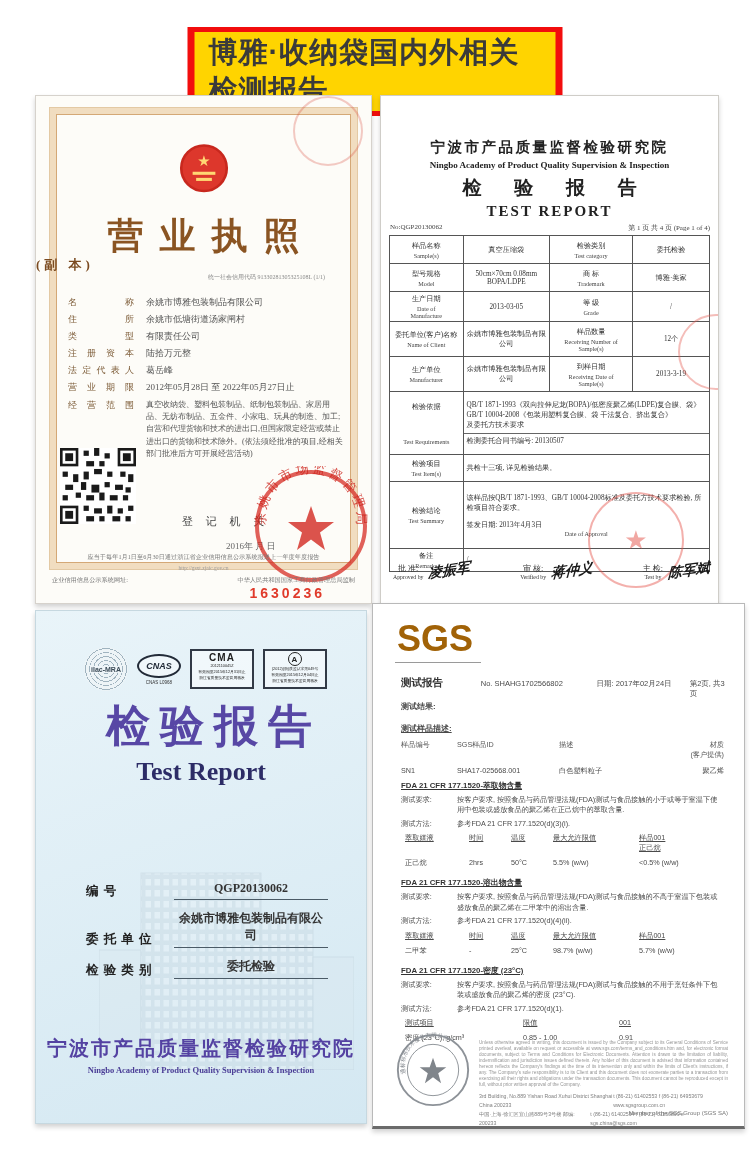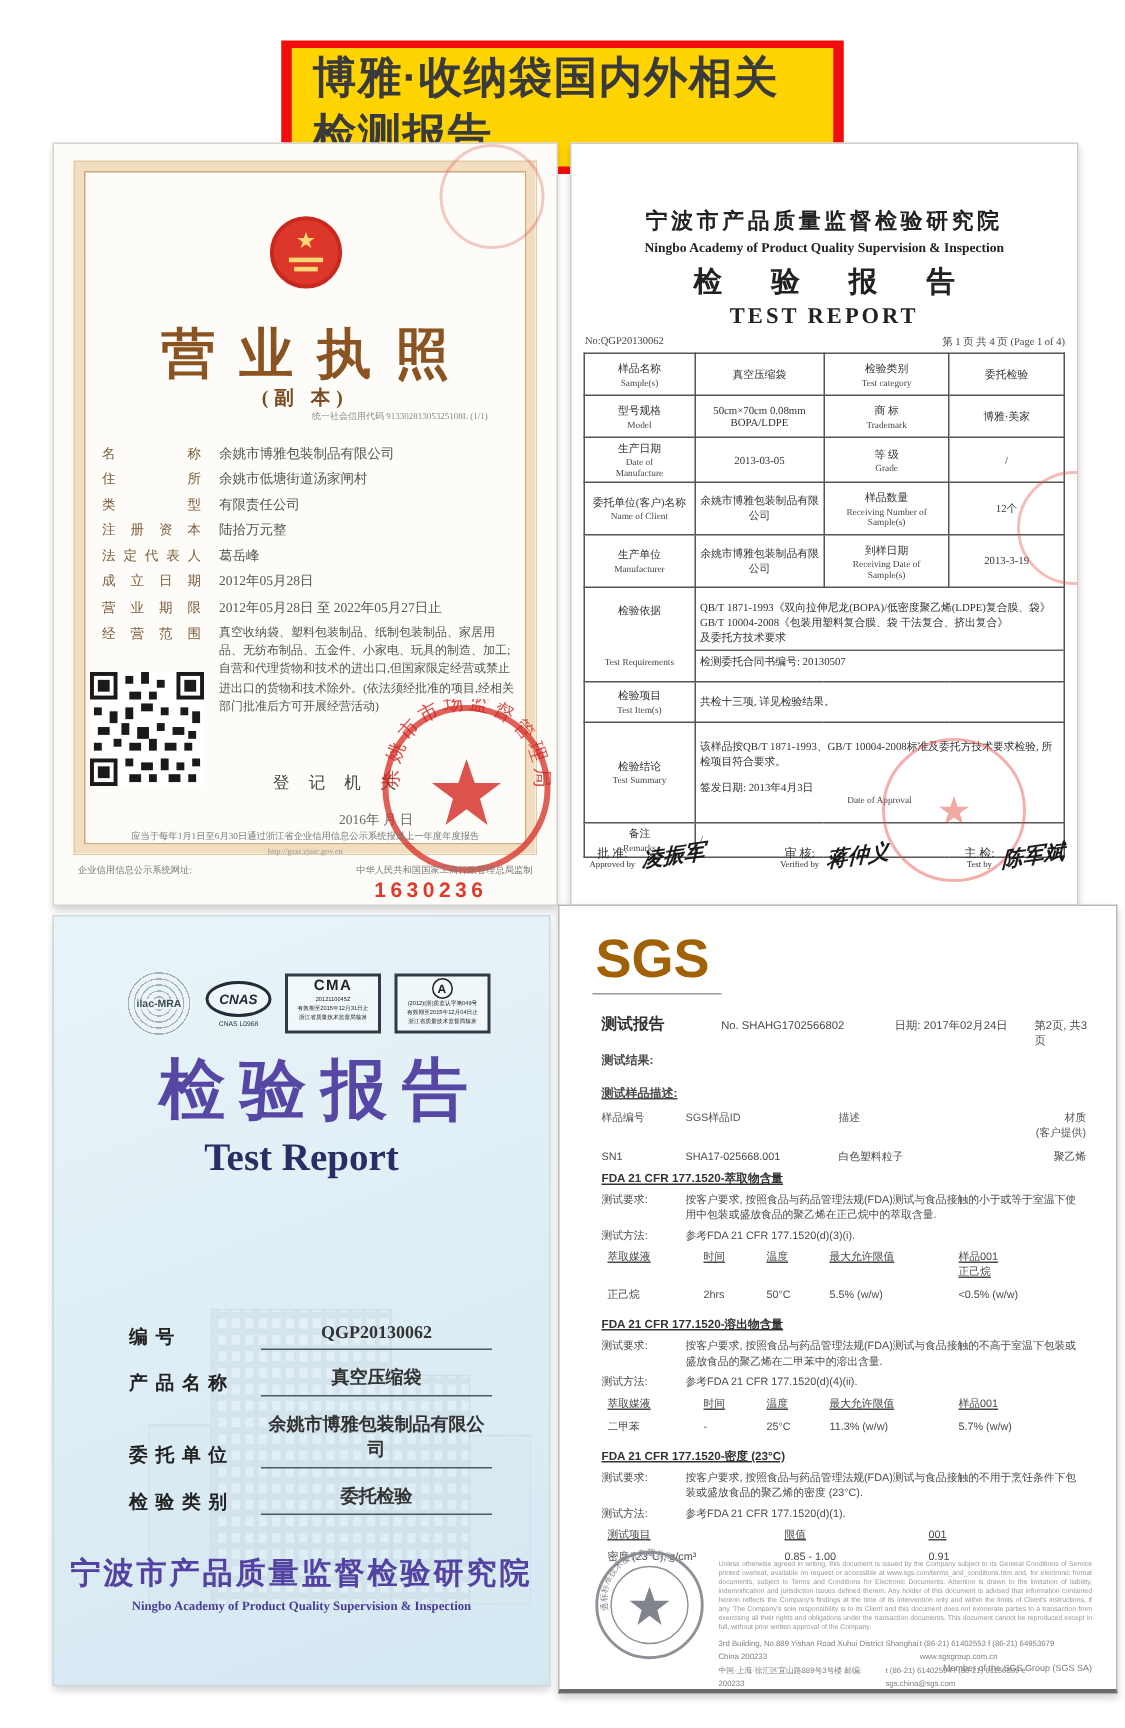--- a/index.html
+++ b/index.html
@@ -16,21 +16,21 @@
   
   .doc{position:absolute;background:#fff;overflow:hidden;box-shadow:0 3px 5px rgba(0,0,0,.18)}
 
   
   .lic{left:35px;top:95px;width:335px;height:507px;border:1px solid #d6d2cc;background:#fdfcf8}
   .lic-frame{position:absolute;left:14px;top:12px;right:14px;bottom:34px;
              border:6px solid #f1ddc0;box-shadow:inset 0 0 0 1px #d4a876,0 0 0 1px #e3c9a4}
   .emblem{position:absolute;left:50%;transform:translateX(-50%);top:46px}
   .lic-title{position:absolute;left:0;right:0;top:116px;text-align:center;font-size:36px;
              font-weight:bold;color:#8a5422;letter-spacing:16px;text-indent:16px}
-  .lic-sub{position:absolute;left:0;right:0;top:160px;text-align:center;font-size:13px;
+  .lic-sub{position:absolute;left:0;right:0;top:160px;font-size:13px;
            font-weight:bold;color:#7a4a20;letter-spacing:4px}
   .lic-code{position:absolute;left:172px;top:177px;font-size:6px;color:#8a8a8a}
   .lic-fields{position:absolute;left:32px;right:26px;top:200px}
   .lf{display:flex;margin-bottom:4.5px;font-size:9px;line-height:1.4}
   .lf .k{flex:none;width:78px;color:#7d5c38;text-align:justify;text-align-last:justify;
          padding-right:12px;box-sizing:border-box}
   .lf .v{flex:1;color:#555}
   .lf.scope .v{font-size:8px;line-height:1.55}
   .qr{position:absolute;left:24px;top:352px;width:76px;height:76px}
   .lic-registry{position:absolute;left:146px;top:418px;font-size:11px;letter-spacing:5px;color:#444}
@@ -179,24 +179,20 @@
           <span class="k">类型</span>
           <span class="v">有限责任公司</span>
         </div>
       <div class="lf">
           <span class="k">注册资本</span>
           <span class="v">陆拾万元整</span>
         </div>
       <div class="lf">
           <span class="k">法定代表人</span>
           <span class="v">葛岳峰</span>
-        </div>
-      <div class="lf">
-          <span class="k">成立日期</span>
-          <span class="v">2012年05月28日</span>
         </div>
       <div class="lf">
           <span class="k">营业期限</span>
           <span class="v">2012年05月28日 至 2022年05月27日止</span>
         </div>
       <div class="lf scope">
           <span class="k">经营范围</span>
           <span class="v">真空收纳袋、塑料包装制品、纸制包装制品、家居用品、无纺布制品、五金件、小家电、玩具的制造、加工;自营和代理货物和技术的进出口,但国家限定经营或禁止进出口的货物和技术除外。(依法须经批准的项目,经相关部门批准后方可开展经营活动)</span>
         </div>
     </div>
@@ -457,24 +453,20 @@
       <rect x="162" y="62" width="52" height="153" fill="url(#win)" stroke="#b2c4cf"></rect>
       <rect x="214" y="102" width="41" height="113" fill="#d9e7ee" stroke="#b2c4cf"></rect>
     </svg>
 
     <div class="cv-fields">
       <div class="cf">
           <span class="k">编       号</span>
           <span class="v">QGP20130062</span>
         </div>
       <div class="cf">
-          <span class="k">产 品 名 称</span>
-          <span class="v">真空压缩袋</span>
-        </div>
-      <div class="cf">
           <span class="k">委 托 单 位</span>
           <span class="v">余姚市博雅包装制品有限公司</span>
         </div>
       <div class="cf">
           <span class="k">检 验 类 别</span>
           <span class="v">委托检验</span>
         </div>
     </div>
 
     <div class="cv-footer">
@@ -545,21 +537,21 @@
           </div>
         <div class="mt c5">
           <span class="hd">萃取媒液</span>
             <span class="hd">时间</span>
             <span class="hd">温度</span>
             <span class="hd">最大允许限值</span>
             <span class="hd">样品001</span>
           <span>二甲苯</span>
             <span>-</span>
             <span>25°C</span>
-            <span>11.3% (w/w)</span>
+            <span>98.7% (w/w)</span>
             <span>5.7% (w/w)</span>
         </div>
       </div>
       <div class="sec">
         <div class="sec-h">FDA 21 CFR 177.1520-密度 (23°C)</div>
         <div class="kv">
             <span class="k">测试要求:</span>
             <span class="v">按客户要求, 按照食品与药品管理法规(FDA)测试与食品接触的不用于烹饪条件下包装或盛放食品的聚乙烯的密度 (23°C).</span>
           </div>
         <div class="kv">

